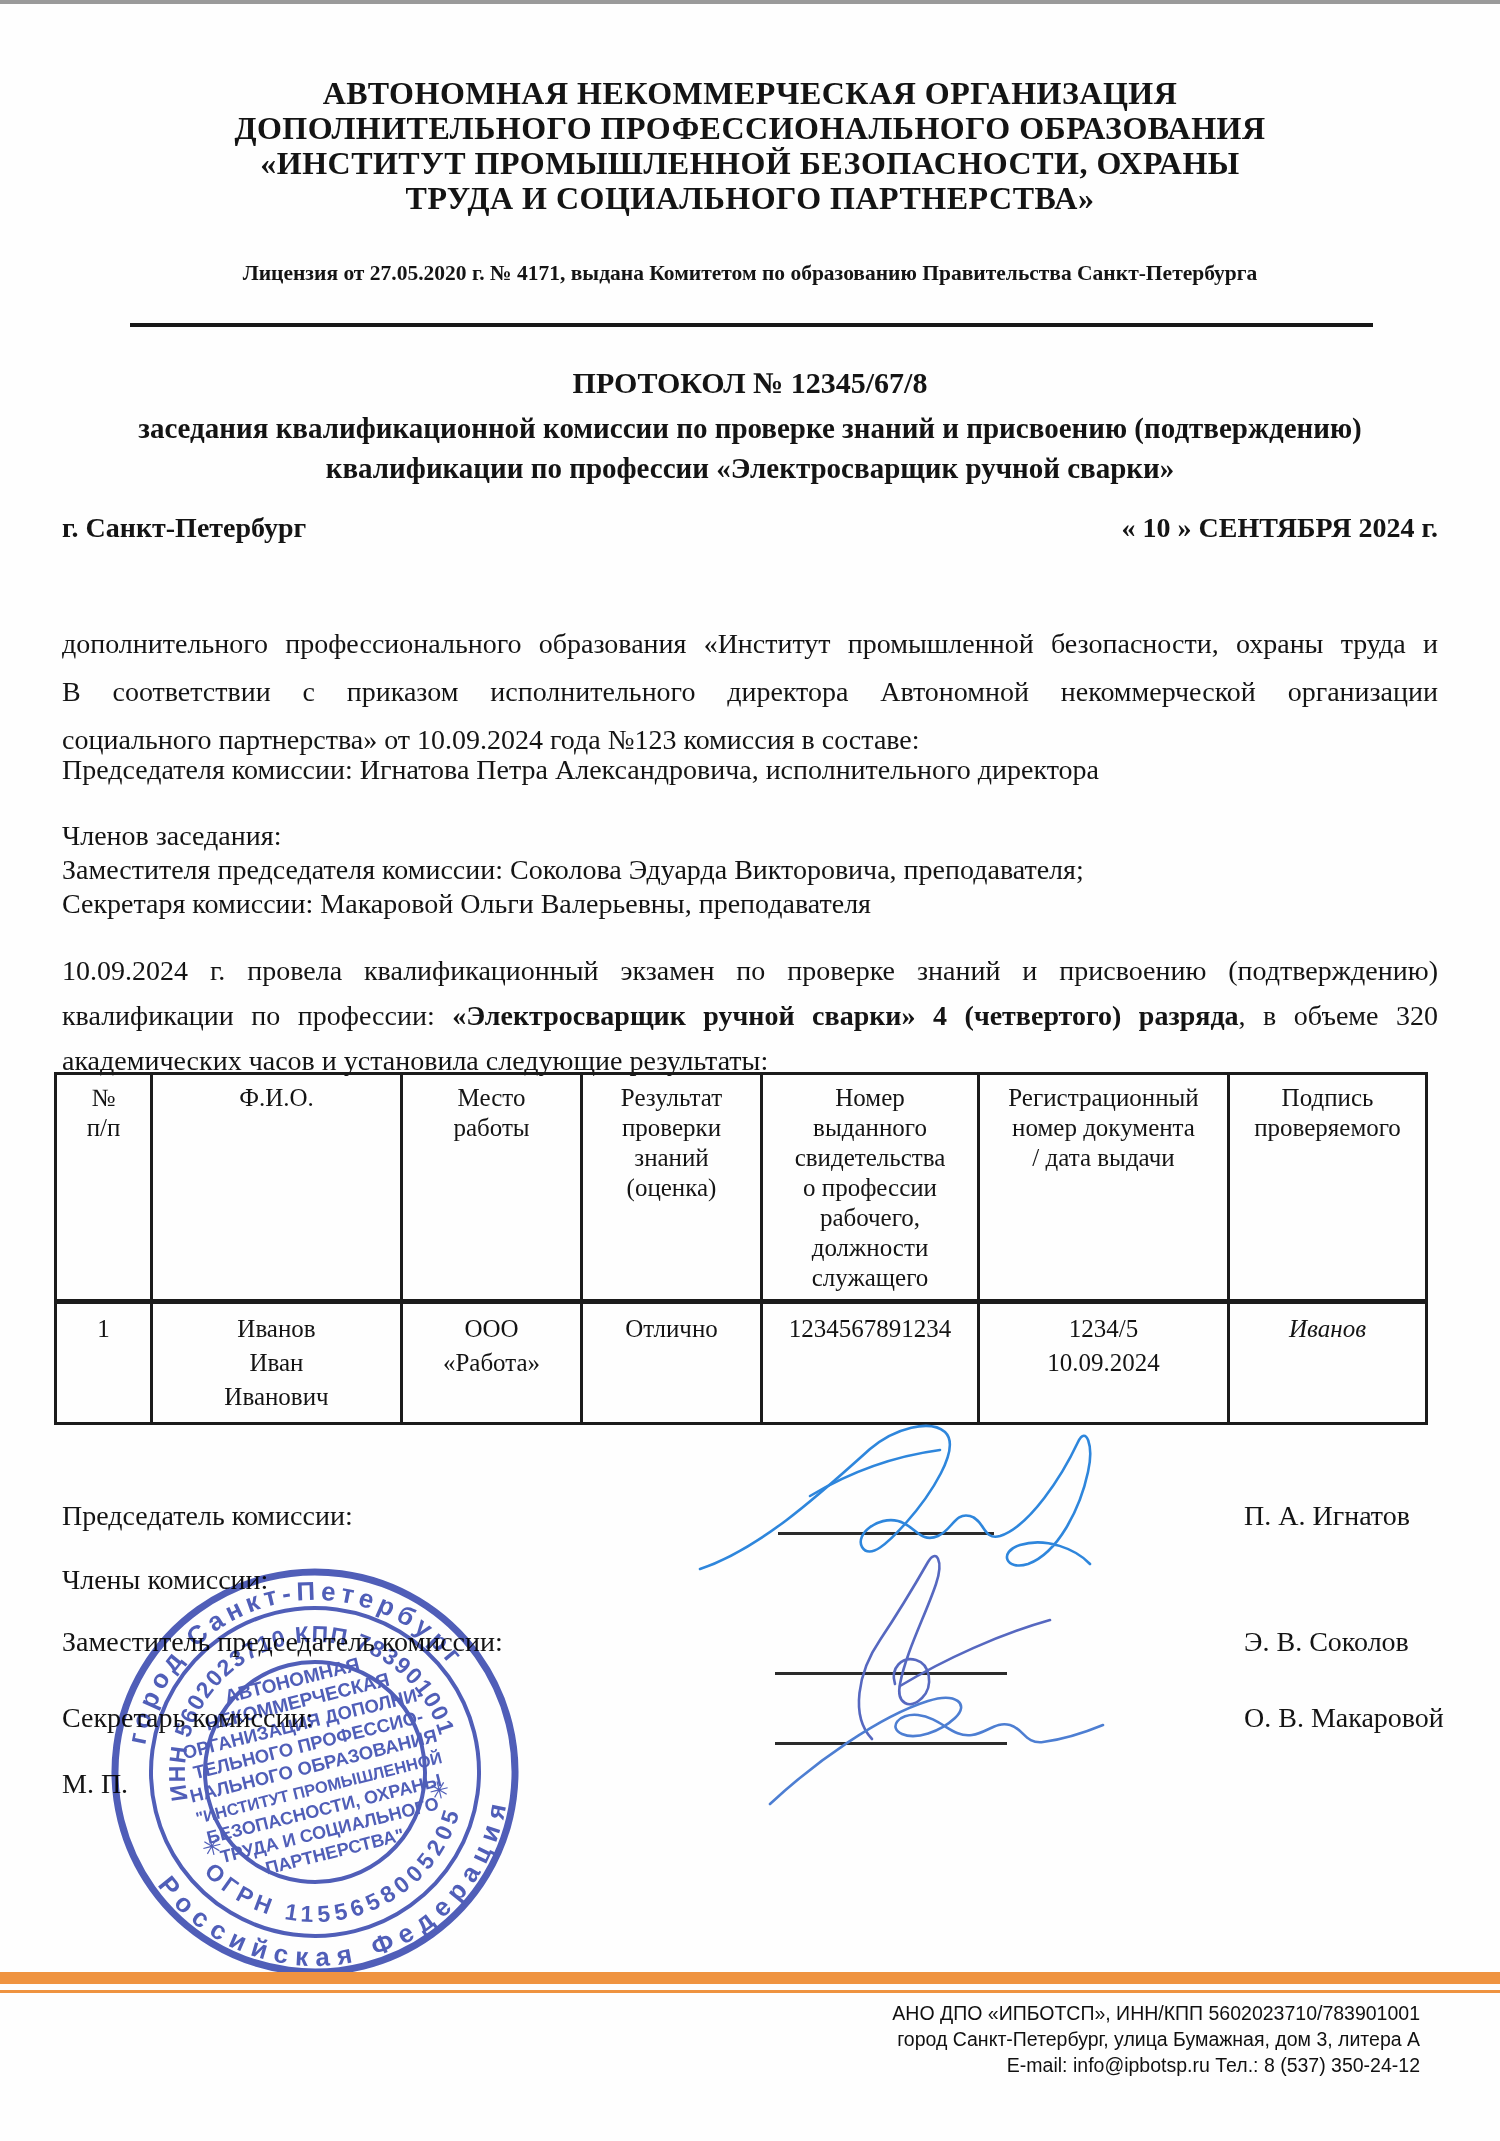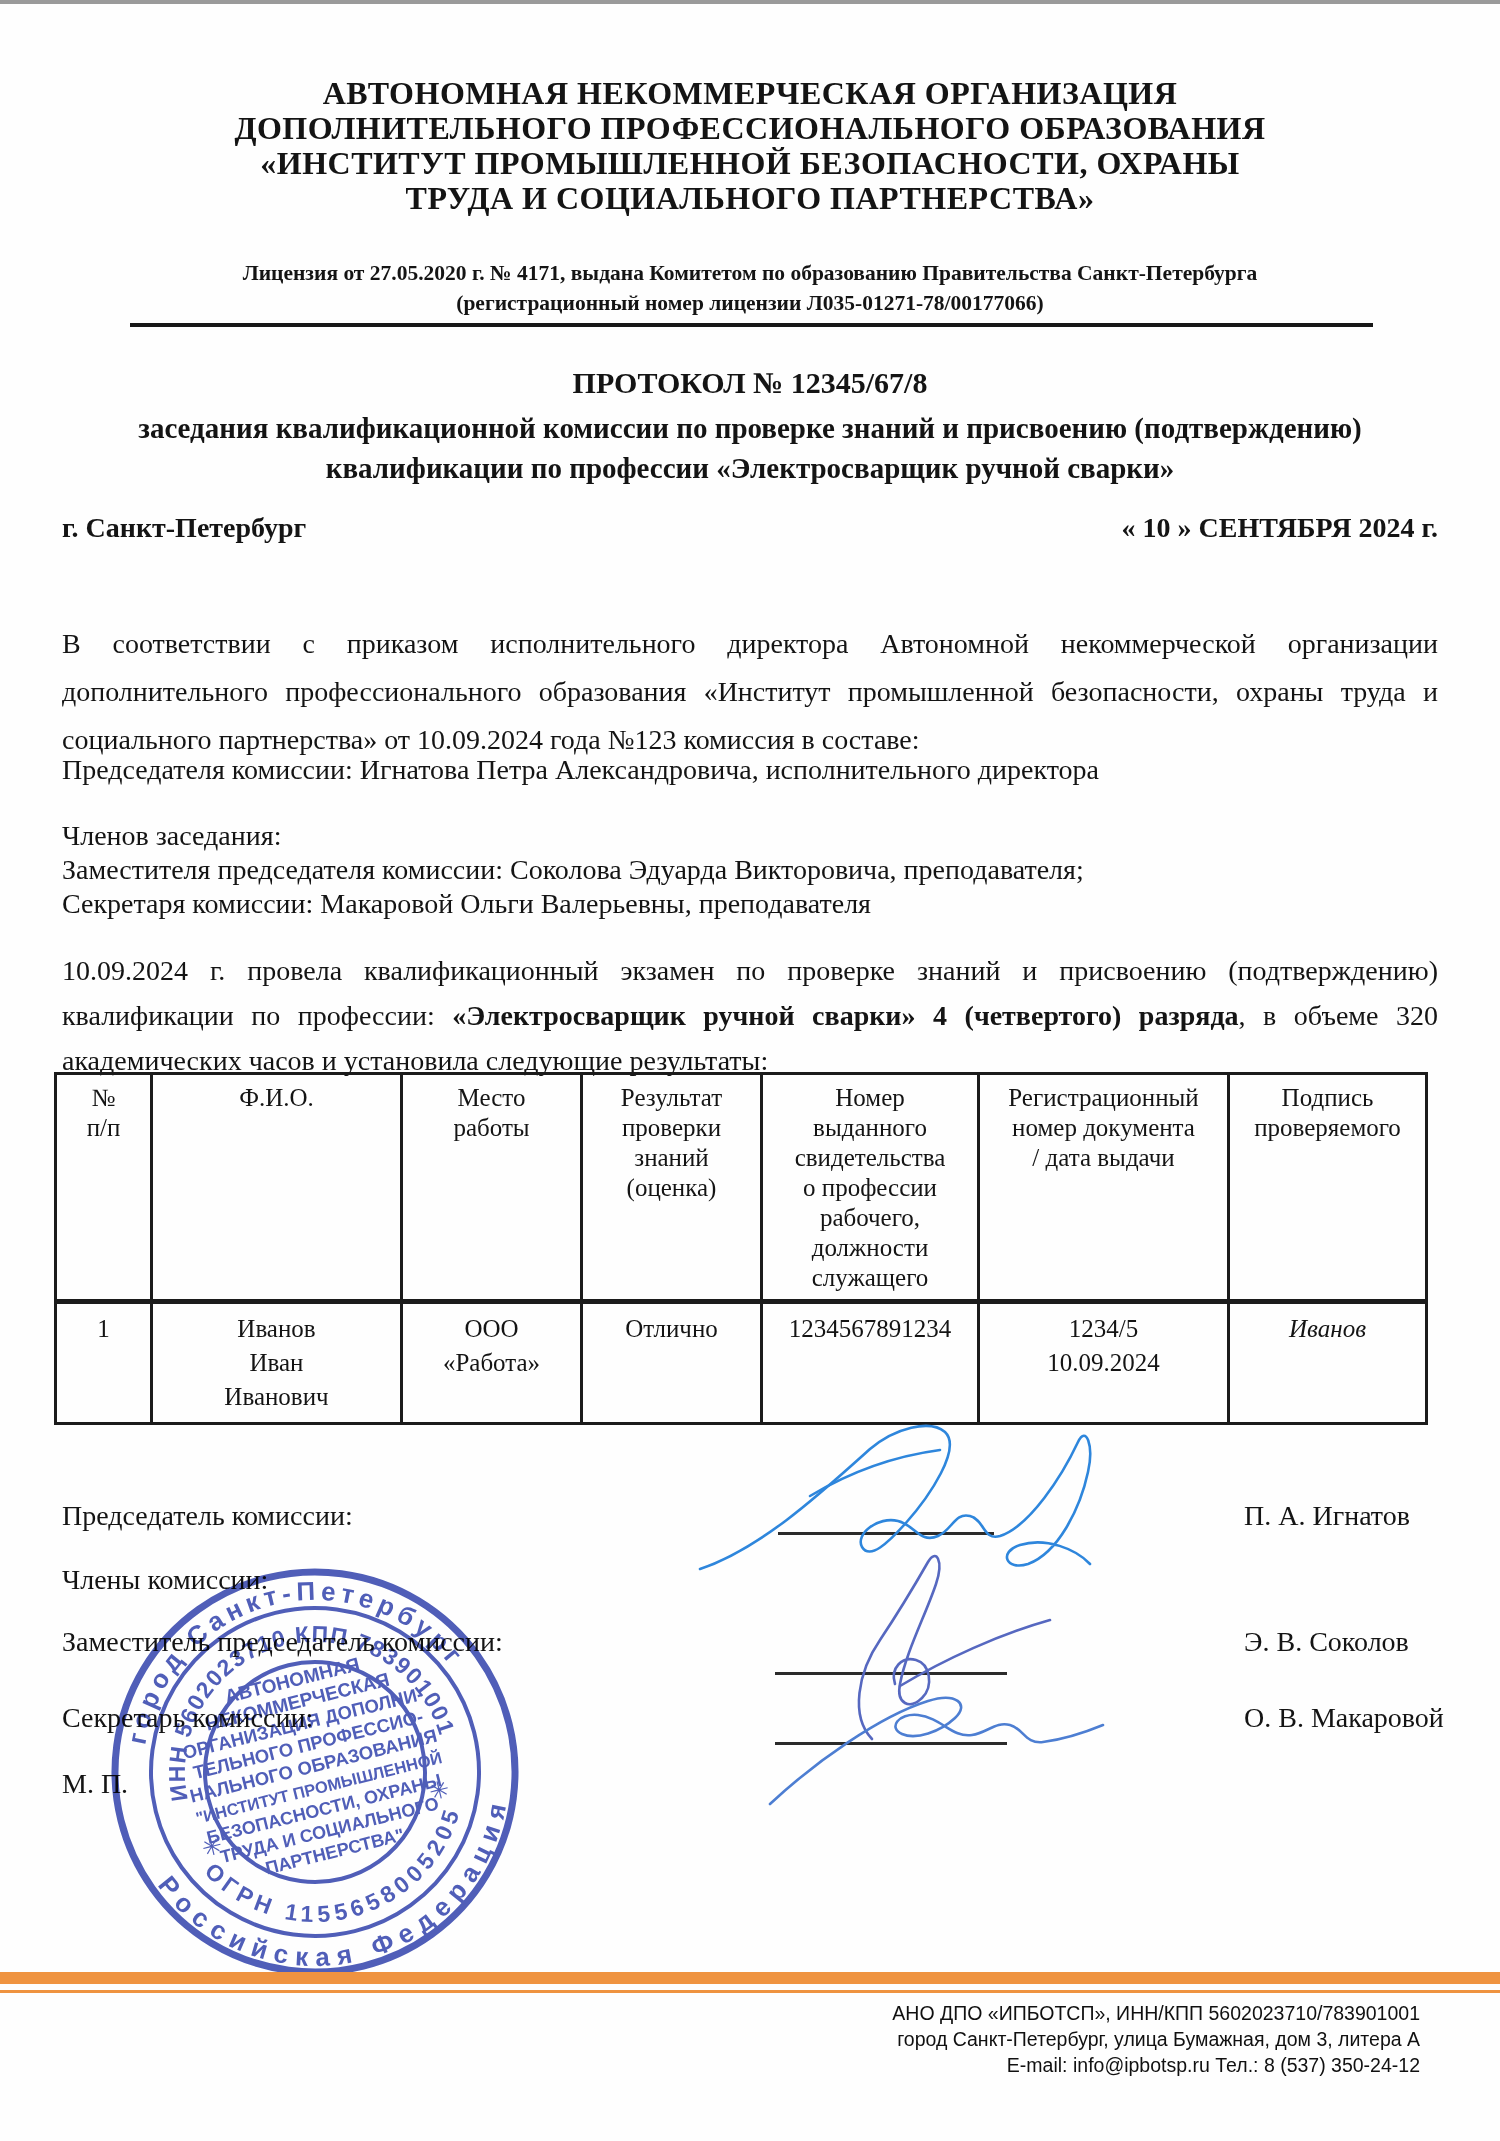--- a/index.html
+++ b/index.html
@@ -72,35 +72,34 @@
 
   <div class="abs org-header">
     <div>АВТОНОМНАЯ НЕКОММЕРЧЕСКАЯ ОРГАНИЗАЦИЯ</div>
     <div>ДОПОЛНИТЕЛЬНОГО ПРОФЕССИОНАЛЬНОГО ОБРАЗОВАНИЯ</div>
     <div>«ИНСТИТУТ ПРОМЫШЛЕННОЙ БЕЗОПАСНОСТИ, ОХРАНЫ</div>
     <div>ТРУДА И СОЦИАЛЬНОГО ПАРТНЕРСТВА»</div>
   </div>
 
   <div class="abs license">
     <div>Лицензия от 27.05.2020 г. № 4171, выдана Комитетом по образованию Правительства Санкт-Петербурга</div>
-    <div>(регистрационный номер лицензии Л035-01271-78/00177066)</div>
   </div>
 
   <div class="abs rule"></div>
 
   <div class="abs protocol-title">ПРОТОКОЛ № 12345/67/8</div>
   <div class="abs subtitle sub1">заседания квалификационной комиссии по проверке знаний и присвоению (подтверждению)</div>
   <div class="abs subtitle sub2">квалификации по профессии «Электросварщик ручной сварки»</div>
 
   <div class="abs city">г. Санкт-Петербург</div>
   <div class="abs date">« 10 » СЕНТЯБРЯ 2024 г.</div>
 
   <div class="abs bodytext p1">
+    <div class="just">дополнительного профессионального образования «Институт промышленной безопасности, охраны труда и</div>
     <div class="just">В соответствии с приказом исполнительного директора Автономной некоммерческой организации</div>
-    <div class="just">дополнительного профессионального образования «Институт промышленной безопасности, охраны труда и</div>
     <div>социального партнерства» от 10.09.2024 года №123 комиссия в составе:</div>
   </div>
 
   <div class="abs bodytext line-chairman">Председателя комиссии: Игнатова Петра Александровича, исполнительного директора</div>
   <div class="abs bodytext line-members">Членов заседания:</div>
   <div class="abs bodytext line-deputy">Заместителя председателя комиссии: Соколова Эдуарда Викторовича, преподавателя;</div>
   <div class="abs bodytext line-secretary">Секретаря комиссии: Макаровой Ольги Валерьевны, преподавателя</div>
 
   <div class="abs bodytext p2">
     <div class="just">10.09.2024 г. провела квалификационный экзамен по проверке знаний и присвоению (подтверждению)</div>

